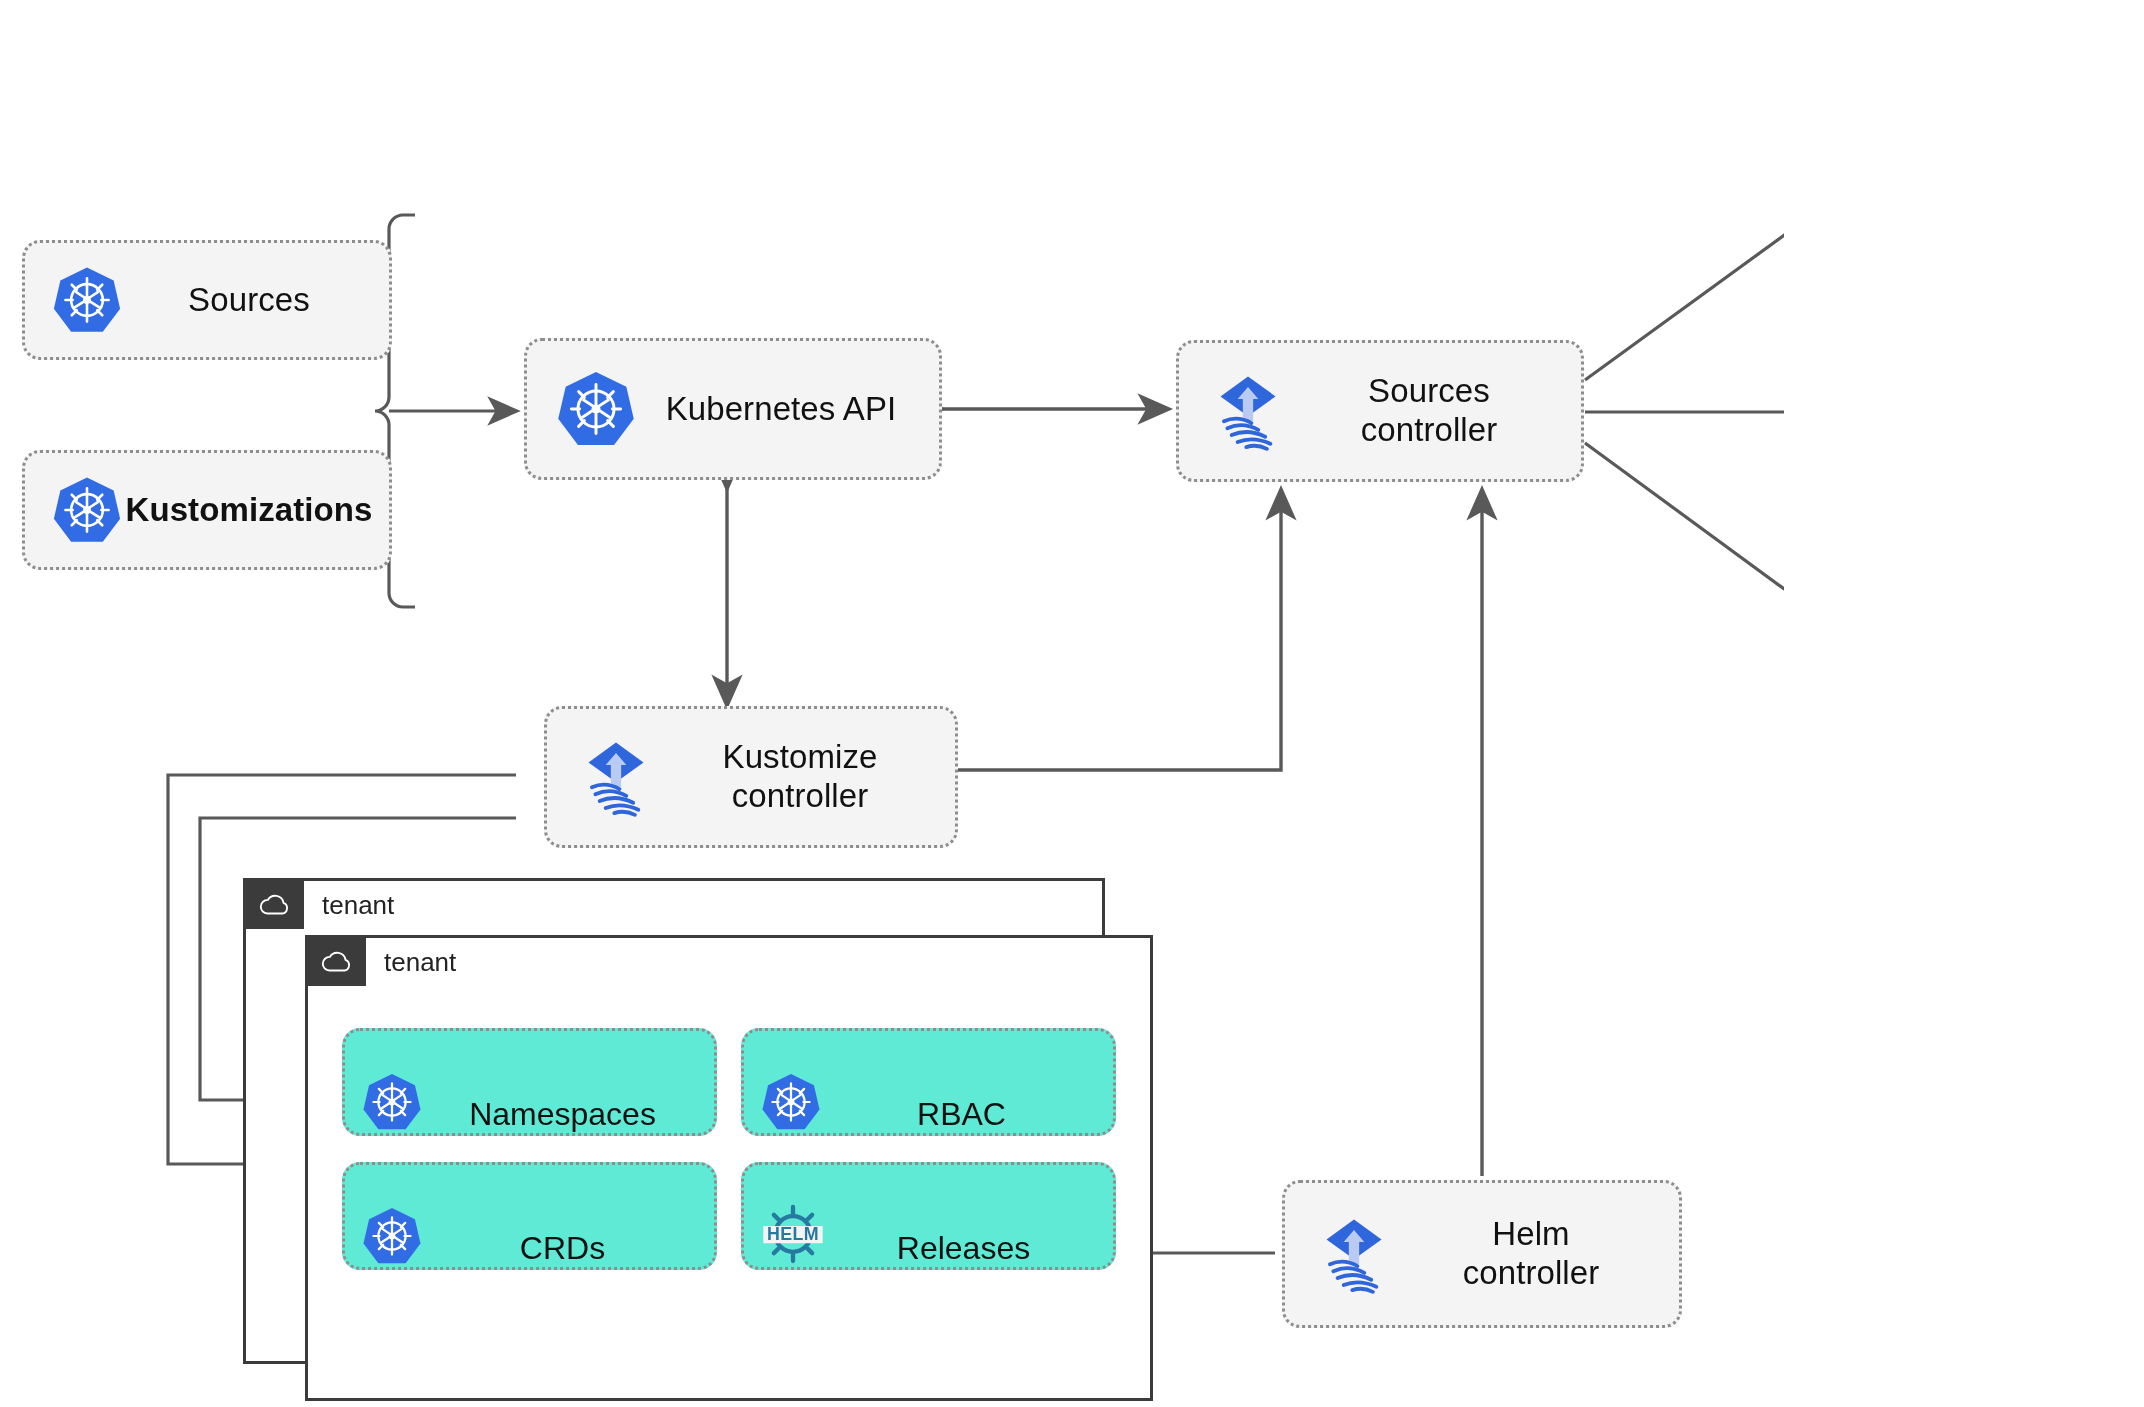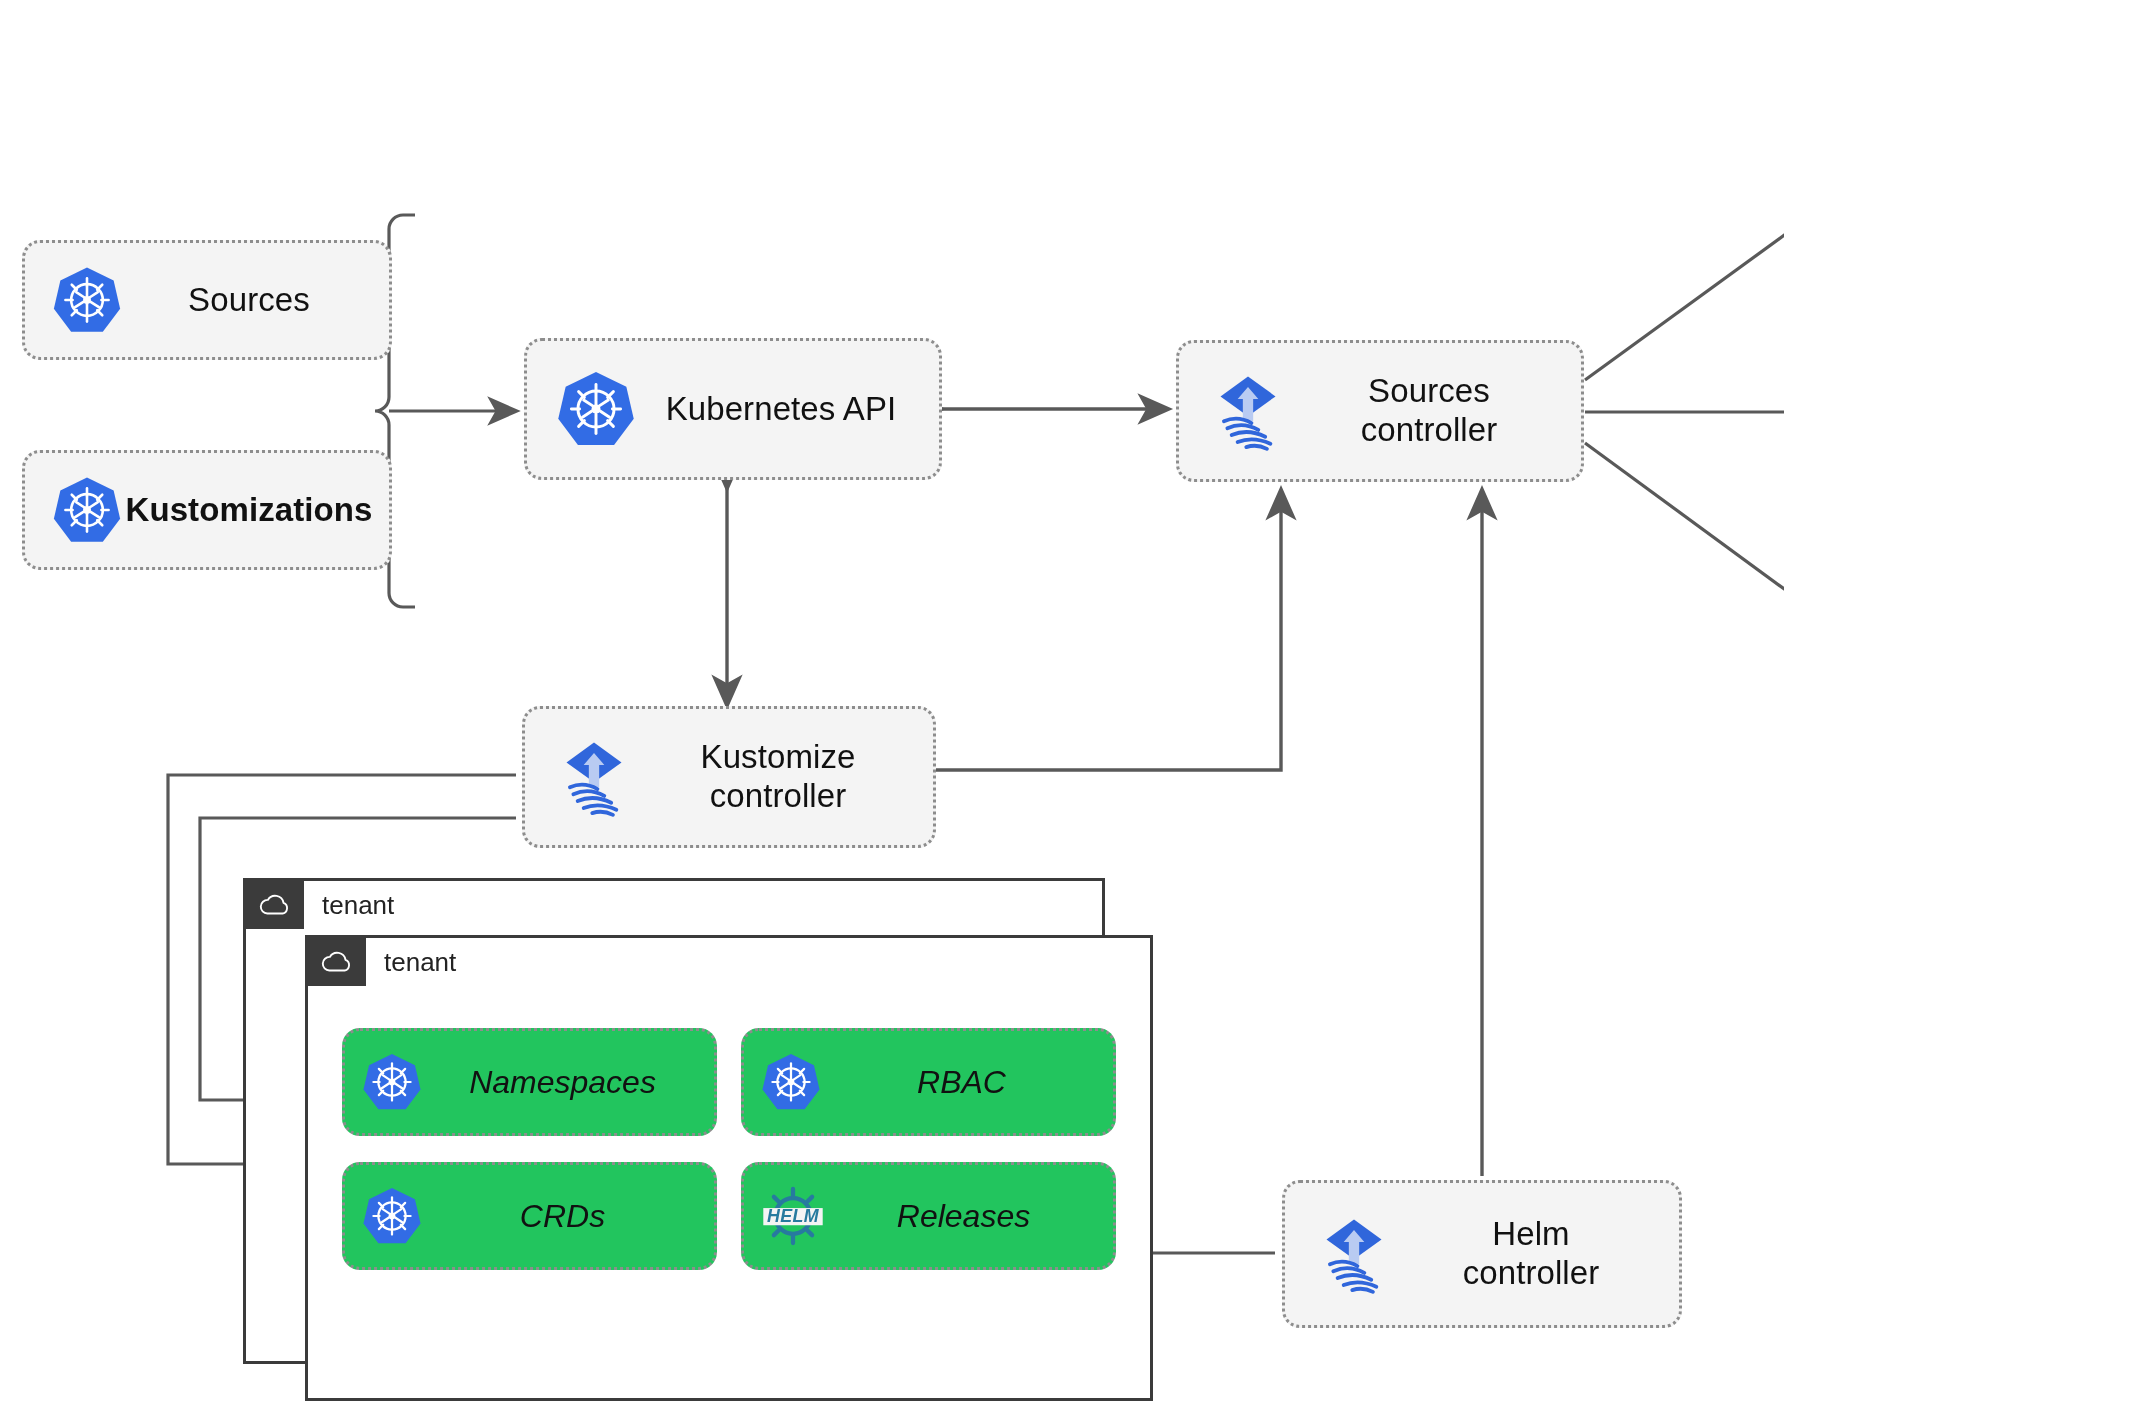--- a/index.html
+++ b/index.html
@@ -42,22 +42,22 @@
   .tenant .tname{
     display:flex;align-items:center;padding-left:18px;color:#232323;
     font-size:26px;
   }
   .tenant .tbody{position:relative;}
   .grid2{
     display:grid;grid-template-columns:1fr 1fr;gap:26px 24px;
     padding:26px 34px;
   }
   .cell{
-    background:#22c55e;border:3px dotted #8d8d8d;border-radius:18px;
-    height:108px;display:flex;align-items:center;box-sizing:border-box;font-style:italic;
+    background:#5eead4;border:3px dotted #8d8d8d;border-radius:18px;
+    height:108px;display:flex;align-items:flex-end;box-sizing:border-box;
   }
   .cell .ico{flex:0 0 auto;padding-left:16px;display:flex;align-items:center;}
   .cell .lbl{flex:1 1 auto;text-align:center;font-size:32px;color:#111;padding-right:12px;}
 </style>
 </head>
 <body>
 
 <div id="canvas">
 
   <svg class="wires" viewBox="0 0 2144 1407">
@@ -187,21 +187,21 @@
           <path d="M31 78 Q50 70 70 80"></path>
           <path d="M38 86 Q56 79 76 88"></path>
           <path d="M48 92 Q60 88 72 94"></path>
         </g>
       </svg>
     </span>
     <span class="lbl">Sources
 controller</span>
   </div>
 
-  <div class="node" style="left:522px;top:706px;width:414px;height:142px;">
+  <div class="node" style="left:544px;top:706px;width:414px;height:142px;">
     <span class="ico" style="padding-left:26px;">
       <svg width="86" height="86" viewBox="0 0 100 100">
         <path d="M50 10 L82 33 L50 56 L18 33 Z" fill="#3066DB"></path>
         <path d="M50 22 L62 36 H56 V62 H44 V36 H38 Z" fill="#B9CBF2"></path>
         <g stroke="#3066DB" stroke-width="4.4" fill="none" stroke-linecap="round">
           <path d="M22 62 Q38 55 54 64"></path>
             <path d="M26 70 Q44 62 62 72"></path>
           <path d="M31 78 Q50 70 70 80"></path>
             <path d="M38 86 Q56 79 76 88"></path>
           <path d="M48 92 Q60 88 72 94"></path>

